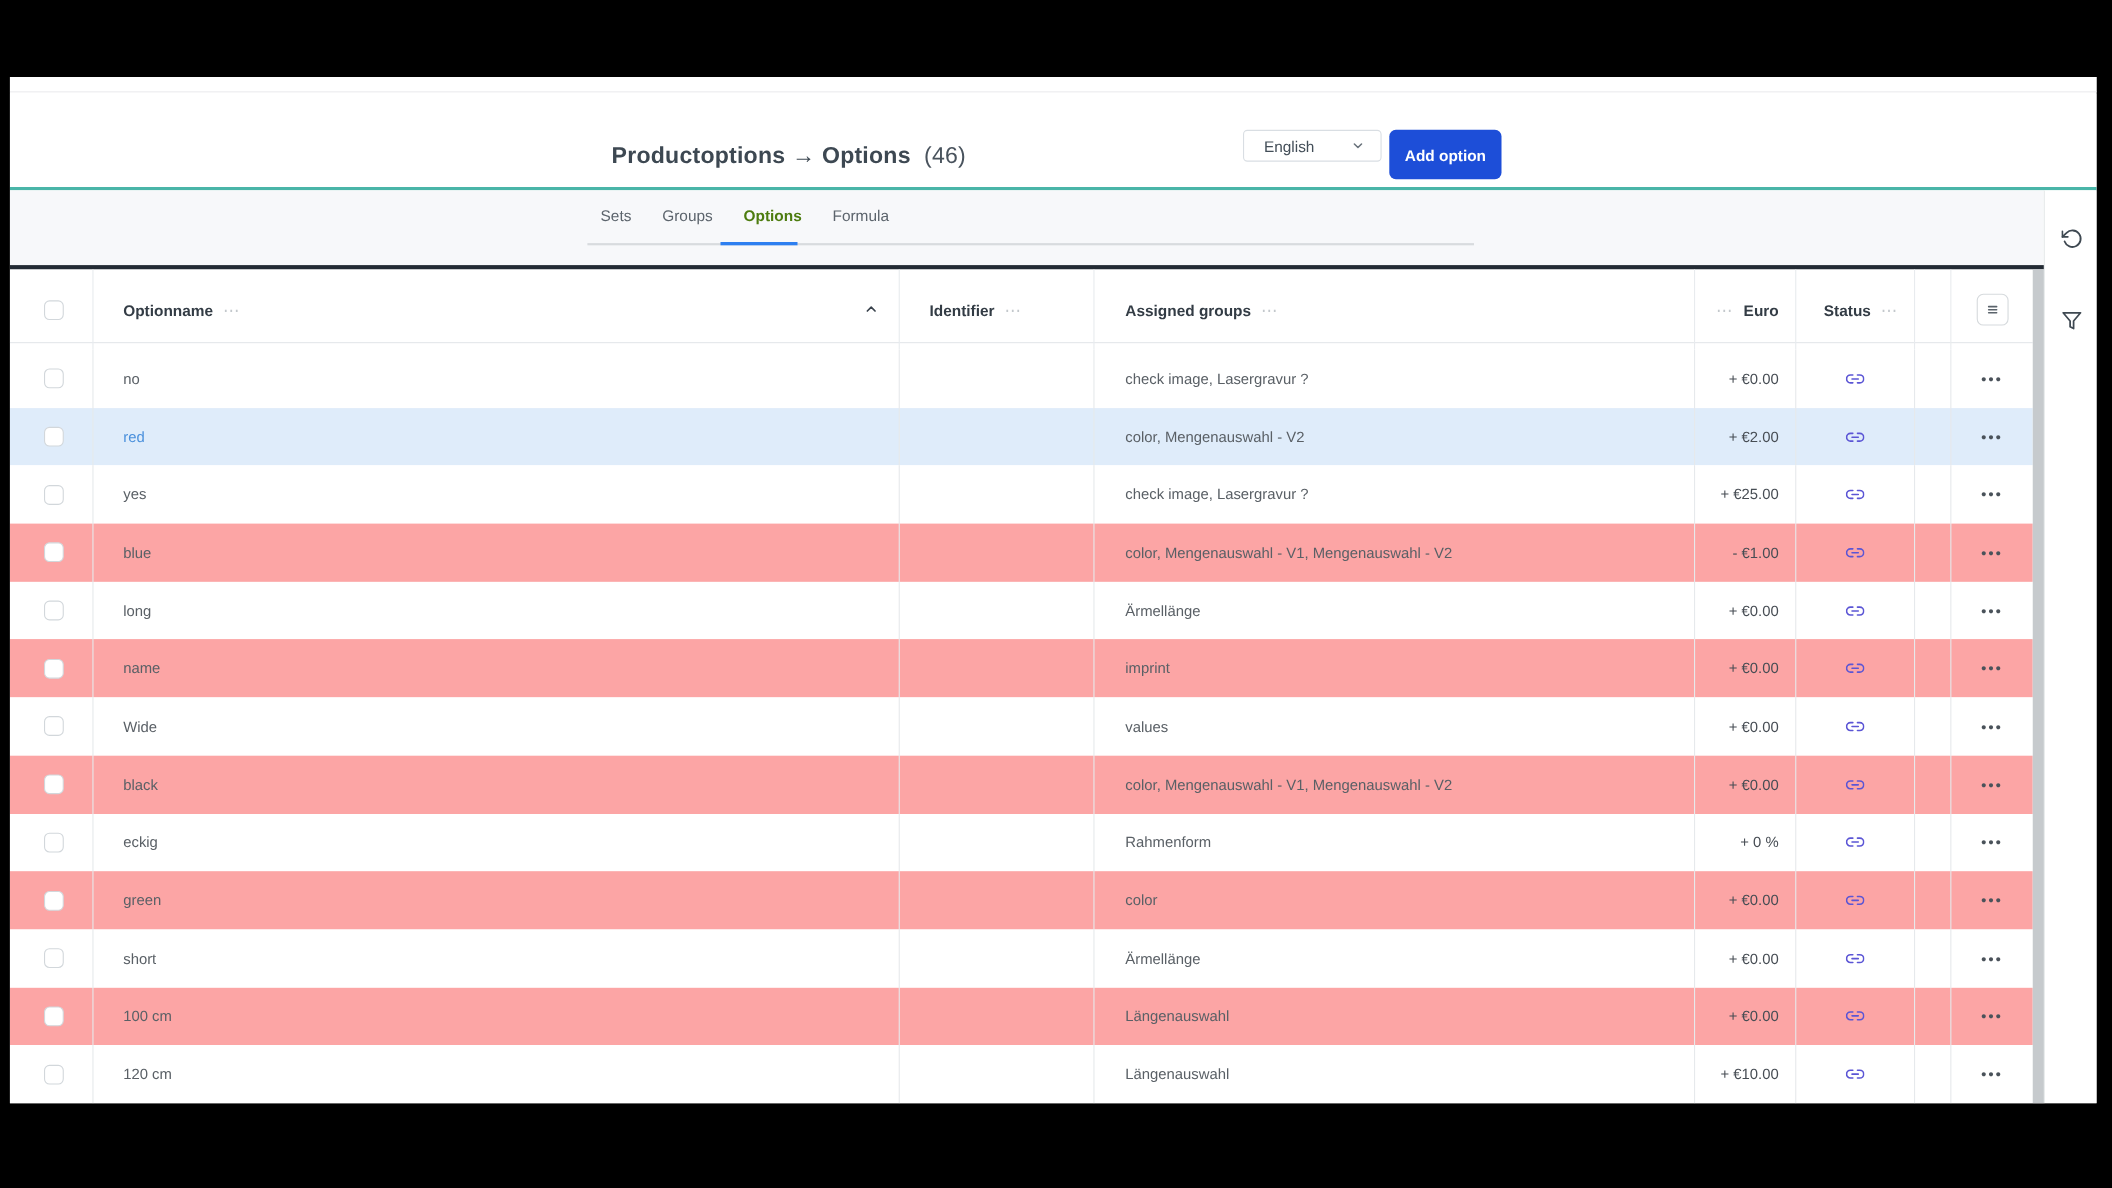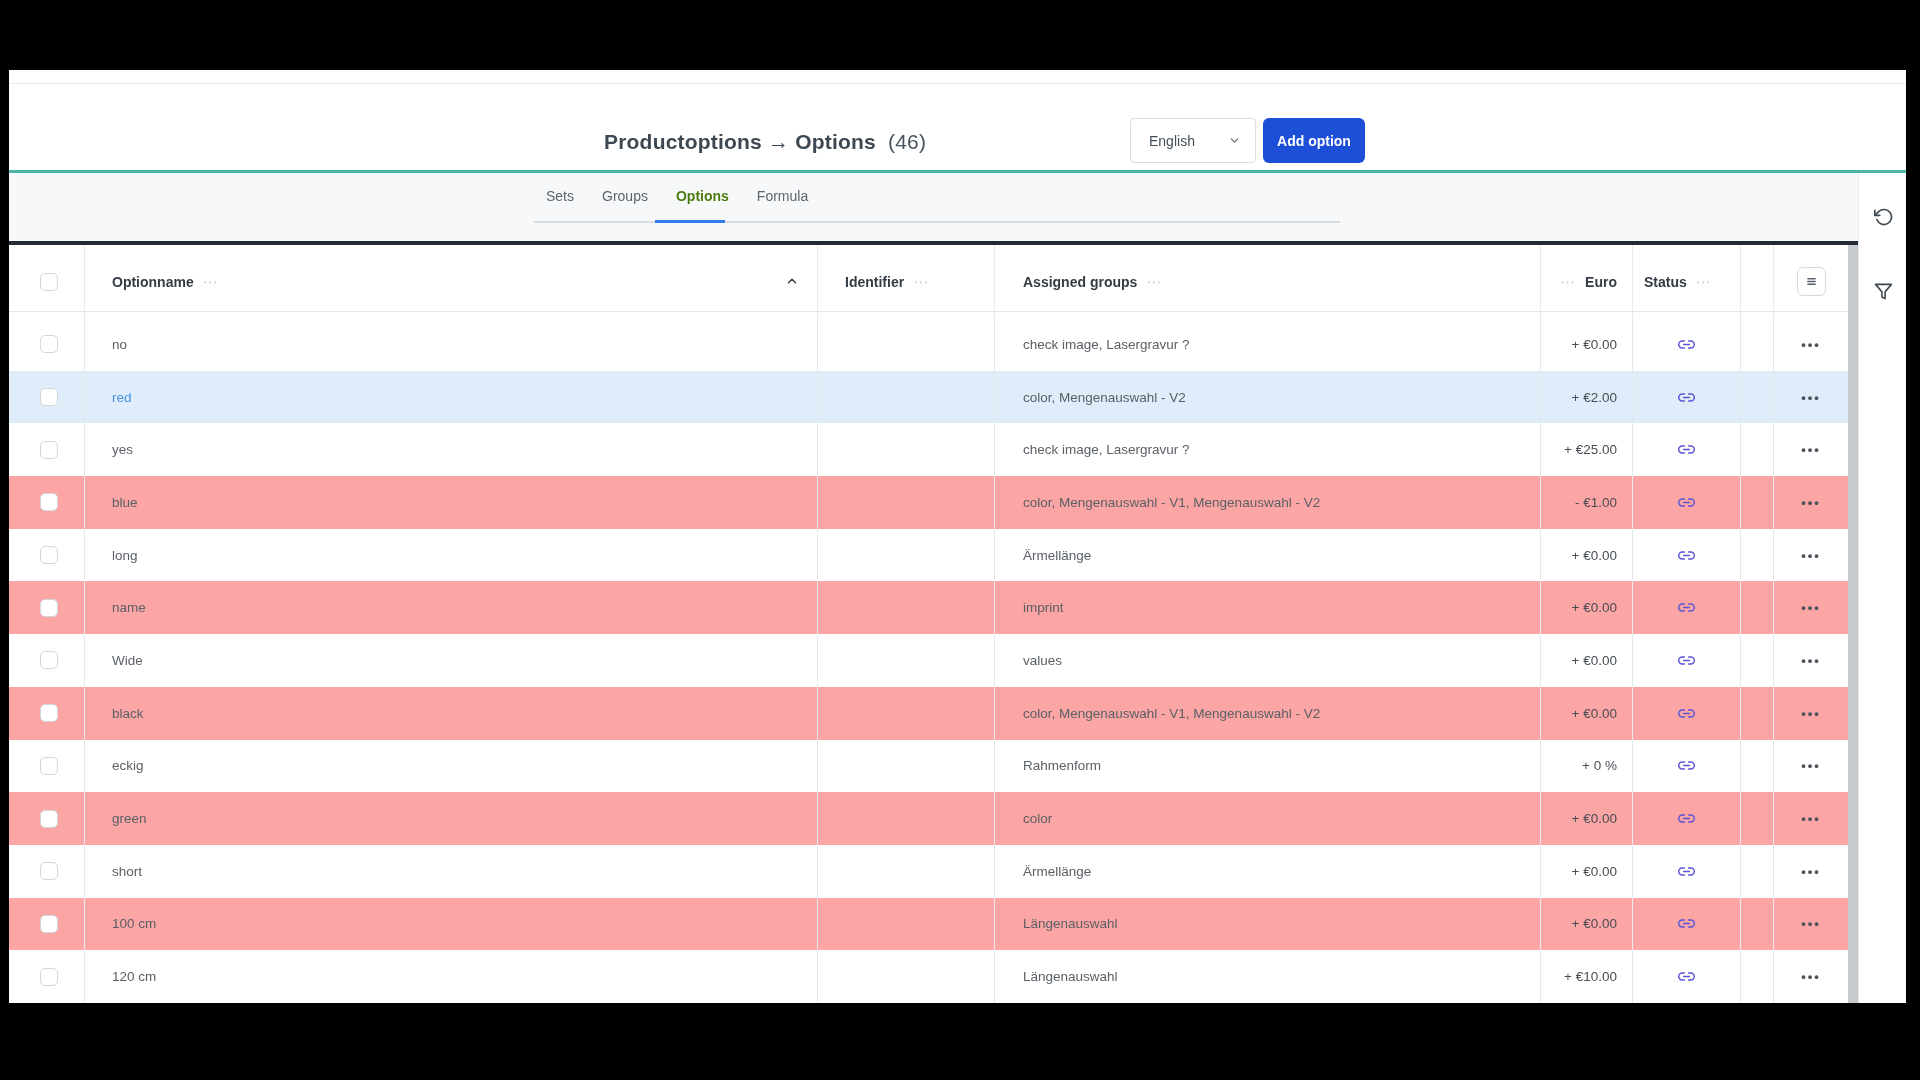--- a/index.html
+++ b/index.html
@@ -9,24 +9,24 @@
   .frame { position:absolute; left:9px; top:70px; width:1897px; height:933px;
            background:#fff; overflow:hidden; }
 
   
   .topbar { position:absolute; top:0; left:0; right:0; height:14px;
             border-bottom:1px solid #ececee; background:#fff; }
 
   
   .page-header { position:absolute; top:15px; left:0; right:0; height:85px; background:#fff; }
   .page-title { position:absolute; left:547px; top:45px; font-size:21px; color:#3d4852;
-                font-weight:700; letter-spacing:.2px; white-space:nowrap;margin-left:48px; }
+                font-weight:700; letter-spacing:.2px; white-space:nowrap; }
   .page-title .count { font-weight:400; color:#49535d; margin-left:6px; }
 
-  .lang-select { position:absolute; left:1121px; top:33px; width:126px; height:45px;
+  .lang-select { position:absolute; left:1121px; top:33px; width:126px; height:29px;
                  border:1px solid #d9dee3; border-radius:4px; background:#fff;
                  display:flex; align-items:center; justify-content:space-between;
                  padding:0 14px 0 18px; cursor:pointer; }
   .lang-select span { font-size:14px; color:#434e58; }
 
   .add-btn { position:absolute; left:1254px; top:33px; width:102px; height:45px;
              background:#1d4ed8; color:#fff; border:none; border-radius:6px;
              font-size:14px; font-weight:700; font-family:inherit; cursor:pointer; }
 
   .teal-line { position:absolute; top:100px; left:0; width:100%; height:3px; background:#49b5a8; }
@@ -58,21 +58,21 @@
            border-bottom:1px solid #e4e7ea; }
   .thead .cell { display:flex; align-items:center; font-size:14px; font-weight:700;
                  color:#333c45; border-left:1px solid #e8ebee; height:73px; position:relative; }
   .thead .cell:first-child { border-left:none; }
   .hdots { color:#c3c8cc; font-size:15px; font-weight:400; margin-left:9px; letter-spacing:1px; }
   .cell.c-name { padding-left:27px; }
   .cell.c-ident{ padding-left:27px; }
   .cell.c-groups{ padding-left:28px; }
   .cell.c-euro { justify-content:flex-end; padding-right:15px; }
   .cell.c-euro .hdots { margin:0 9px 0 0; }
-  .cell.c-status{ padding-left:11px; }
+  .cell.c-status{ padding-left:25px; }
   .cell.c-center{ justify-content:center; }
   .sort-caret { position:absolute; right:18px; top:29px; cursor:pointer; }
 
   .checkbox { width:18px; height:18px; border:1.5px solid #d2d7db; border-radius:5px;
               background:#fff; margin-left:31px; cursor:pointer; flex:0 0 auto; }
 
   .rows { position:absolute; top:77px; left:0; width:1839px; }
   .row { height:52.69px; background:#fff; }
   .row.alt { background:#fca5a5; }
   .row.hl  { background:#dfecfa; }

